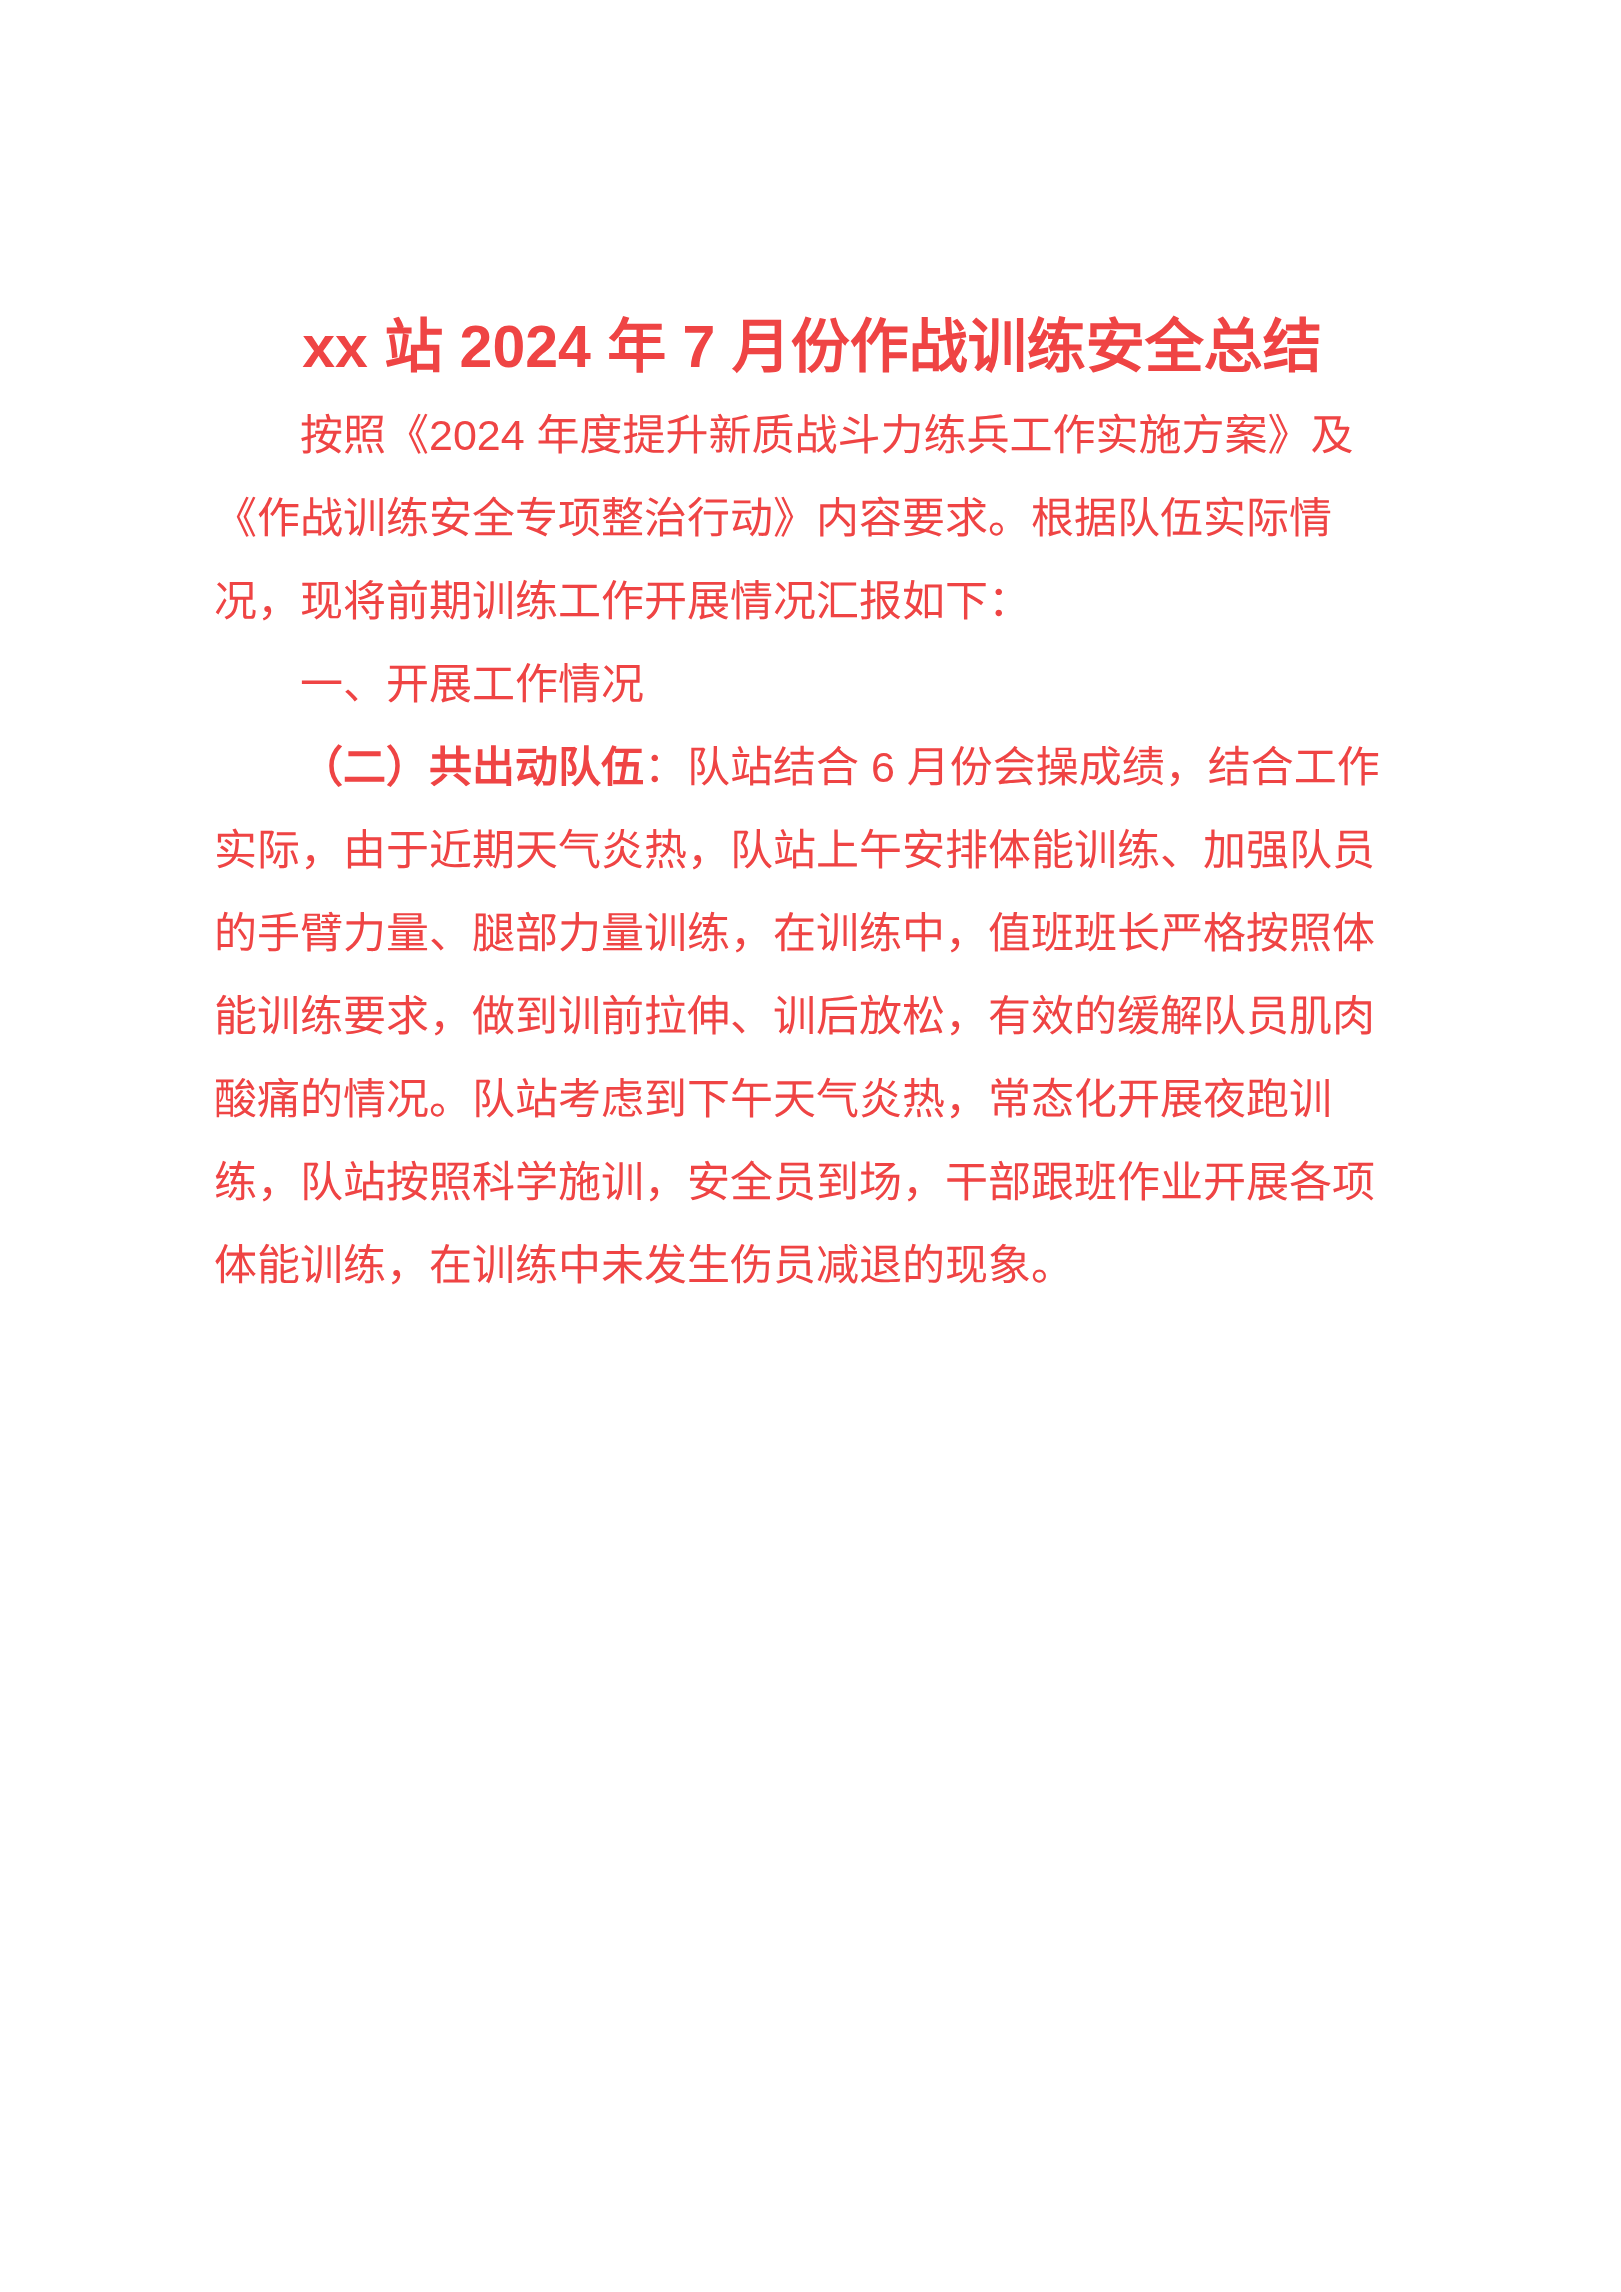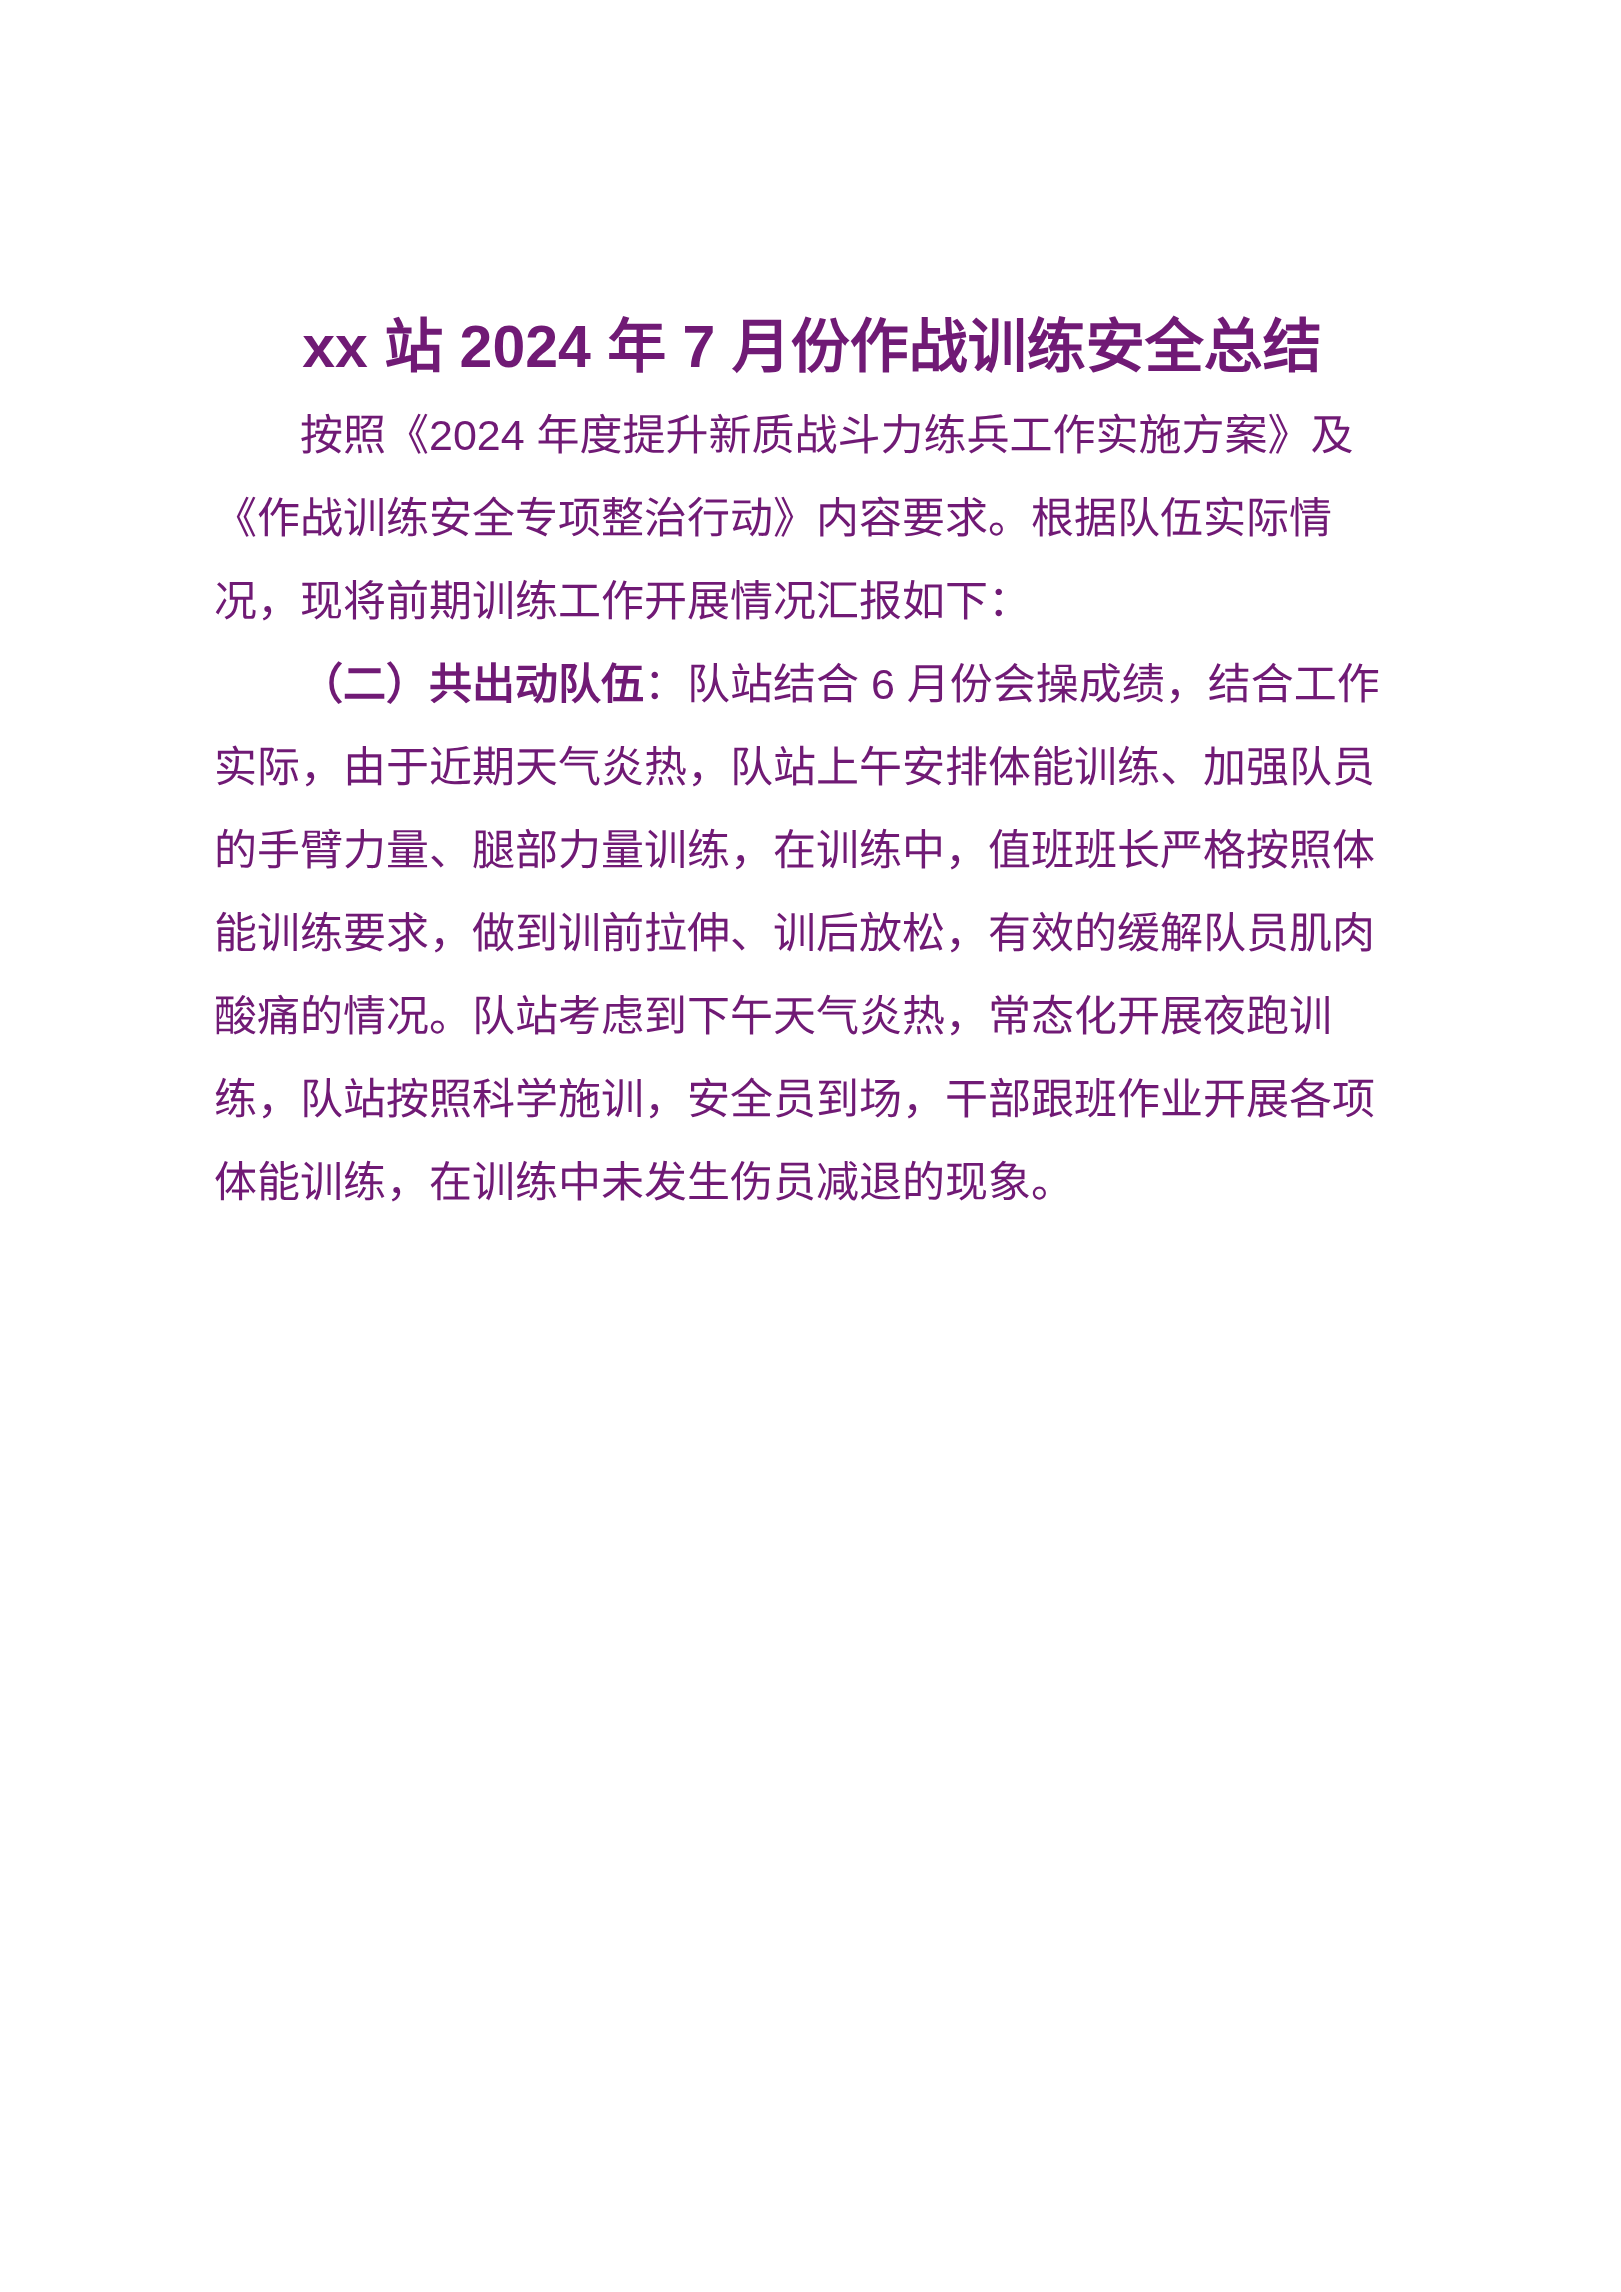--- a/index.html
+++ b/index.html
@@ -5,21 +5,21 @@
   html, body {
     margin: 0;
     padding: 0;
     background: #ffffff;
   }
   .page {
     position: relative;
     width: 1621px;
     height: 2293px;
     background: #ffffff;
-    color: #701a75;
+    color: #ef4444;
     font-family: "Liberation Sans", sans-serif;
     overflow: hidden;
   }
   .content {
     position: absolute;
     left: 214px;
     top: 0;
     width: 1196px;
   }
   .doc-title {
@@ -51,20 +51,21 @@
 </head>
 <body>
 
 <div class="page">
   <div class="content">
 
     <h1 class="doc-title">xx 站 2024 年 7 月份作战训练安全总结</h1>
 
     <p class="body first">按照《2024 年度提升新质战斗力练兵工作实施方案》及《作战训练安全专项整治行动》内容要求。根据队伍实际情况，现将前期训练工作开展情况汇报如下：</p>
 
+    <p class="body">一、开展工作情况</p>
 
 
     <p class="body"><span class="bold">（二）共出动队伍</span><span>：队站结合 6 月份会操成绩，结合工作实际，由于近期天气炎热，队站上午安排体能训练、加强队员的手臂力量、腿部力量训练，在训练中，值班班长严格按照体能训练要求，做到训前拉伸、训后放松，有效的缓解队员肌肉酸痛的情况。队站考虑到下午天气炎热，常态化开展夜跑训练，队站按照科学施训，安全员到场，干部跟班作业开展各项体能训练，在训练中未发生伤员减退的现象。</span></p>
 
 
   </div>
 </div>
 
 
 </body></html>

